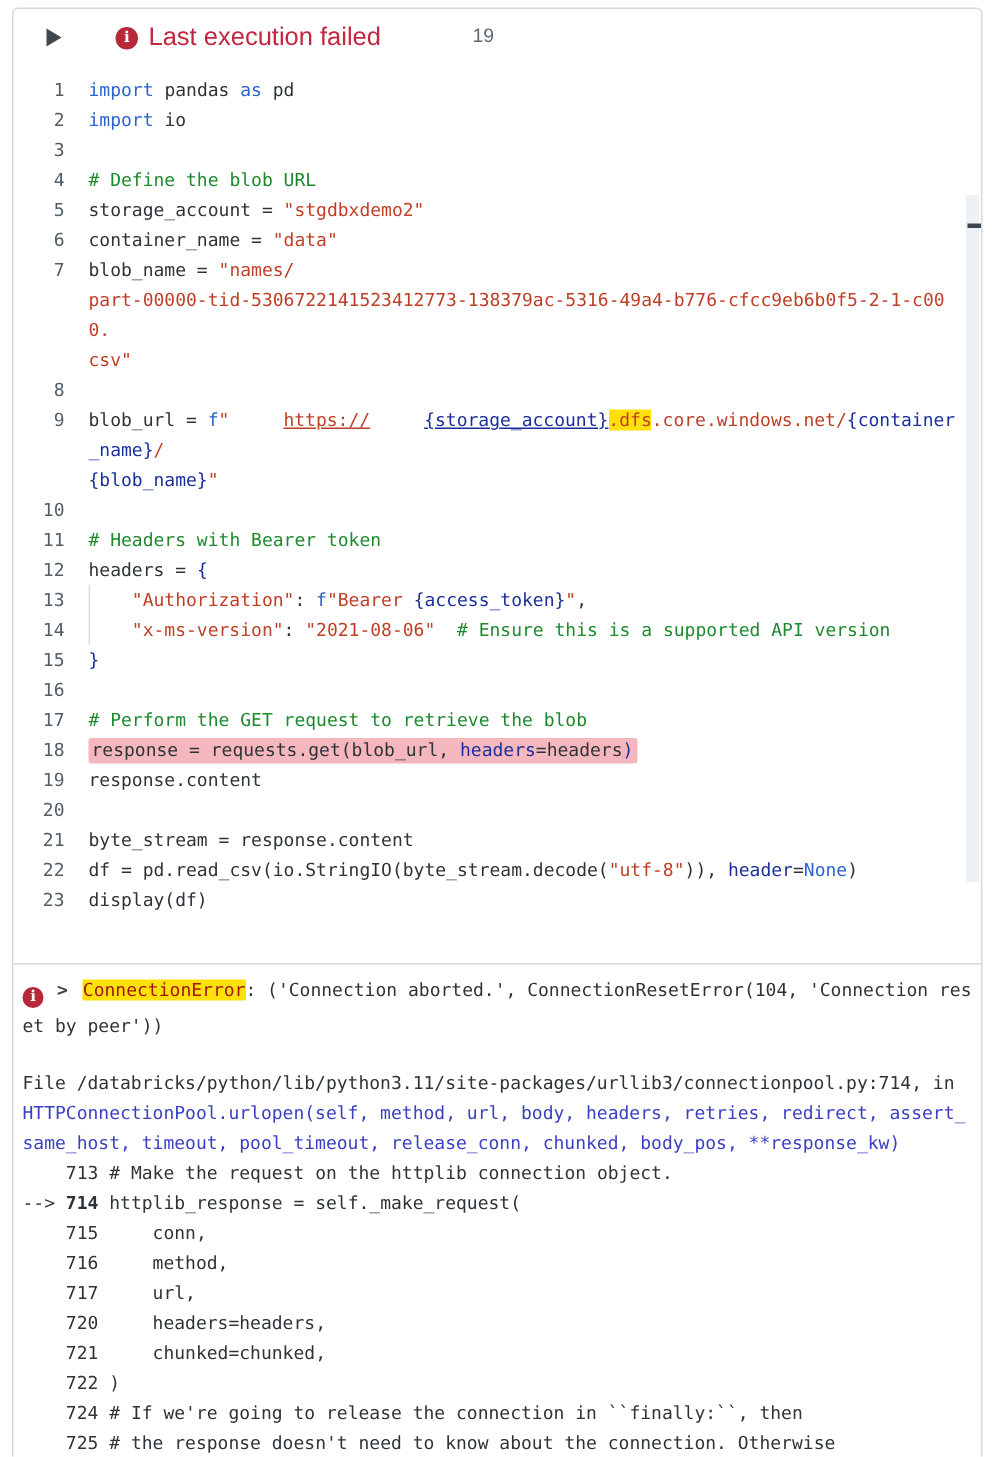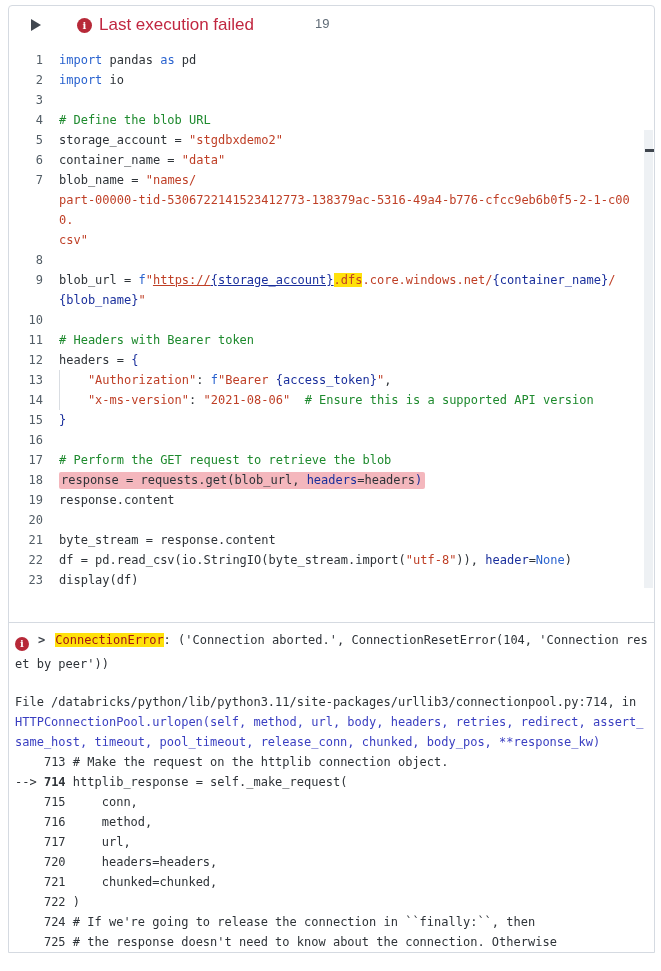--- a/index.html
+++ b/index.html
@@ -21,21 +21,21 @@
   .code-area { position:relative; padding:6px 14px 32px 0; font-family:"DejaVu Sans Mono", monospace;
                font-size:12px; line-height:20px; color:#2e3338; }
   .cl { display:flex; min-height:20px; }
   .ln { flex:none; width:50px; text-align:right; padding-right:16px; color:#525d66; user-select:none; }
   .ct { flex:1; white-space:pre-wrap; word-break:break-all; }
   .kw { color:#2a63cf; }
   .st { color:#bf3f26; }
   .cm { color:#1e8a2e; }
   .br { color:#1a2f9c; }
   .pl { color:#2e3338; }
-  .u  { text-decoration:underline; }
+  .u  { text-decoration:underline;margin-left:36px; }
   .fy { background:#ffe10a; color:#bf3f26; }
   .hlwrap { background:#f4b7bd; border-radius:2px; padding:1px 3px 2px 2px; }
   .ig { display:inline-block; width:4ch; height:20px; vertical-align:bottom;
         border-left:1px solid #d9dde2; }
   .vscroll { position:absolute; right:1px; top:86px; width:9px; height:458px; background:#eef1f4; }
   .vscroll-marker { position:absolute; right:0px; top:105px; width:9px; height:3px; background:#3f454d; }
   
   .output-area { border-top:1px solid #d5dae1; padding:5px 4px 0 6px;
                  font-family:"DejaVu Sans Mono", monospace; font-size:12px; color:#2e3338; }
   .error-head { line-height:24px; white-space:pre-wrap; word-break:break-all; margin-bottom:16px; }
@@ -154,21 +154,21 @@
         <div class="cl">
           <span class="ln">20</span>
           <span class="ct"></span>
         </div>
         <div class="cl">
           <span class="ln">21</span>
           <span class="ct"><span class="pl">byte_stream = response.content</span></span>
         </div>
         <div class="cl">
           <span class="ln">22</span>
-          <span class="ct"><span class="pl">df = pd.read_csv(io.StringIO(byte_stream.import(</span><span class="st">"utf-8"</span><span class="pl">)), </span><span class="br">header</span><span class="pl">=</span><span class="kw">None</span><span class="pl">)</span></span>
+          <span class="ct"><span class="pl">df = pd.read_csv(io.StringIO(byte_stream.decode(</span><span class="st">"utf-8"</span><span class="pl">)), </span><span class="br">header</span><span class="pl">=</span><span class="kw">None</span><span class="pl">)</span></span>
         </div>
         <div class="cl">
           <span class="ln">23</span>
           <span class="ct"><span class="pl">display(df)</span></span>
         </div>
       </div>
     <div class="vscroll"></div>
     <div class="vscroll-marker"></div>
   </div>
 

